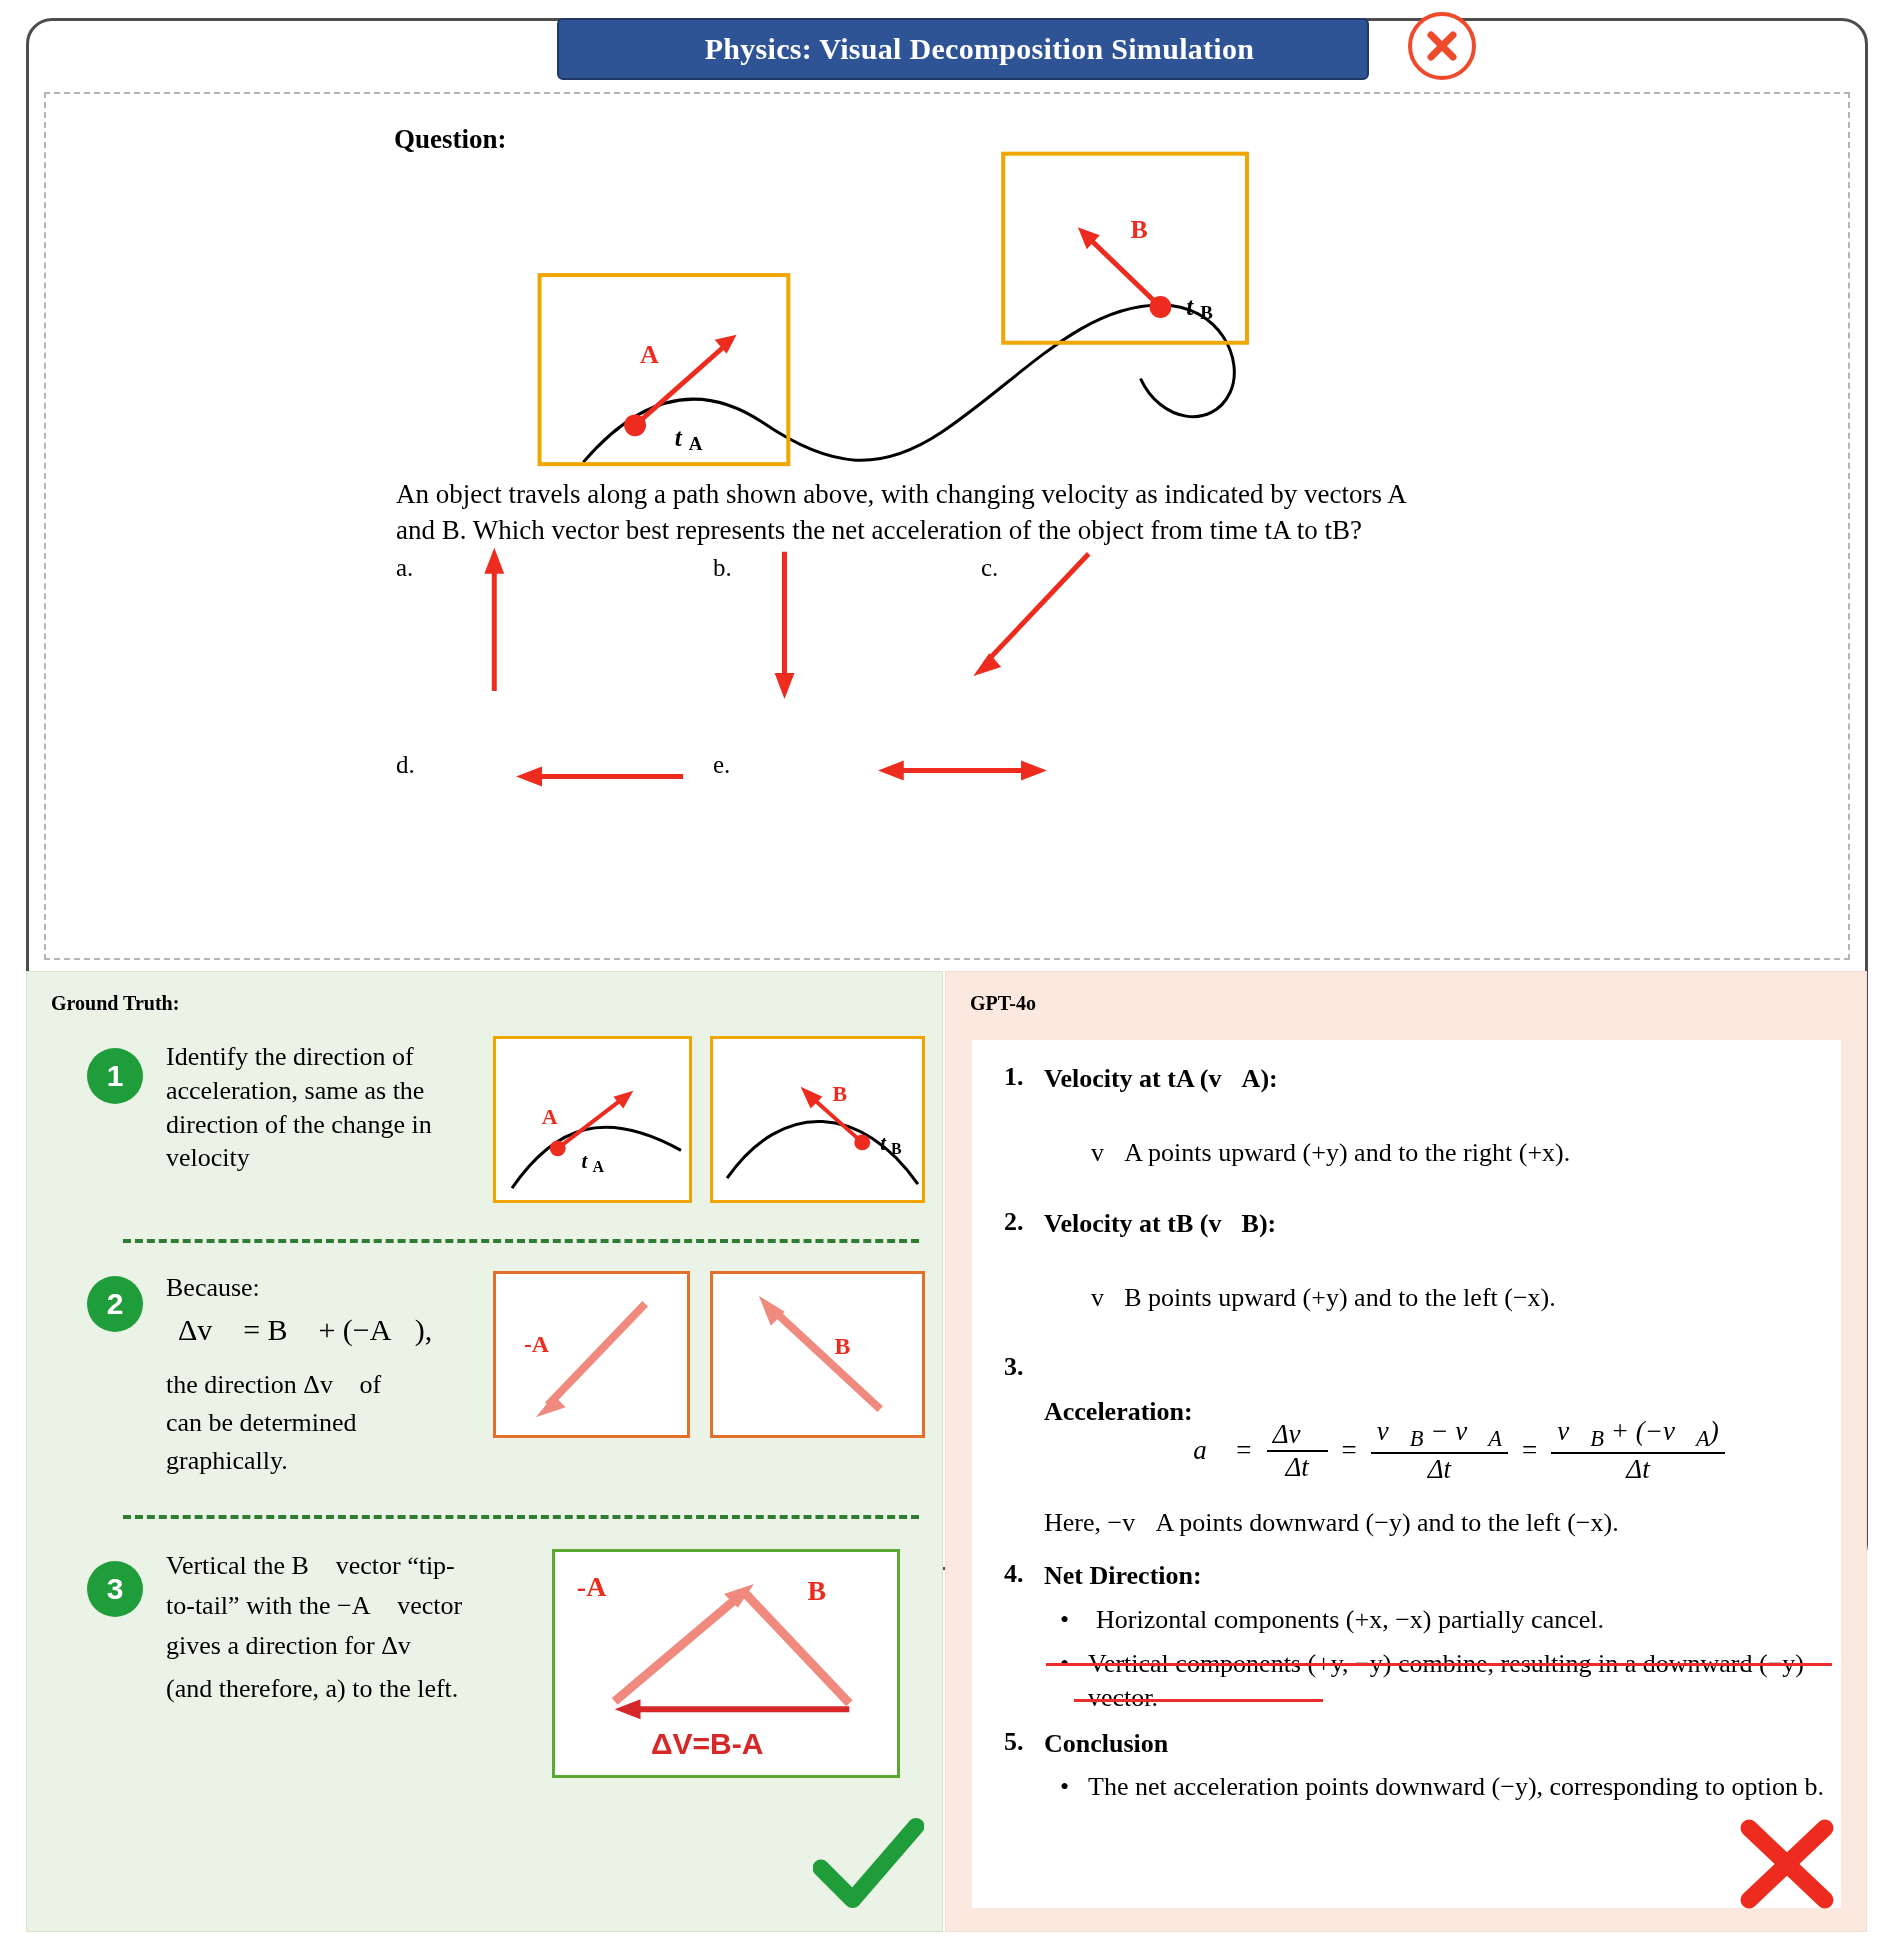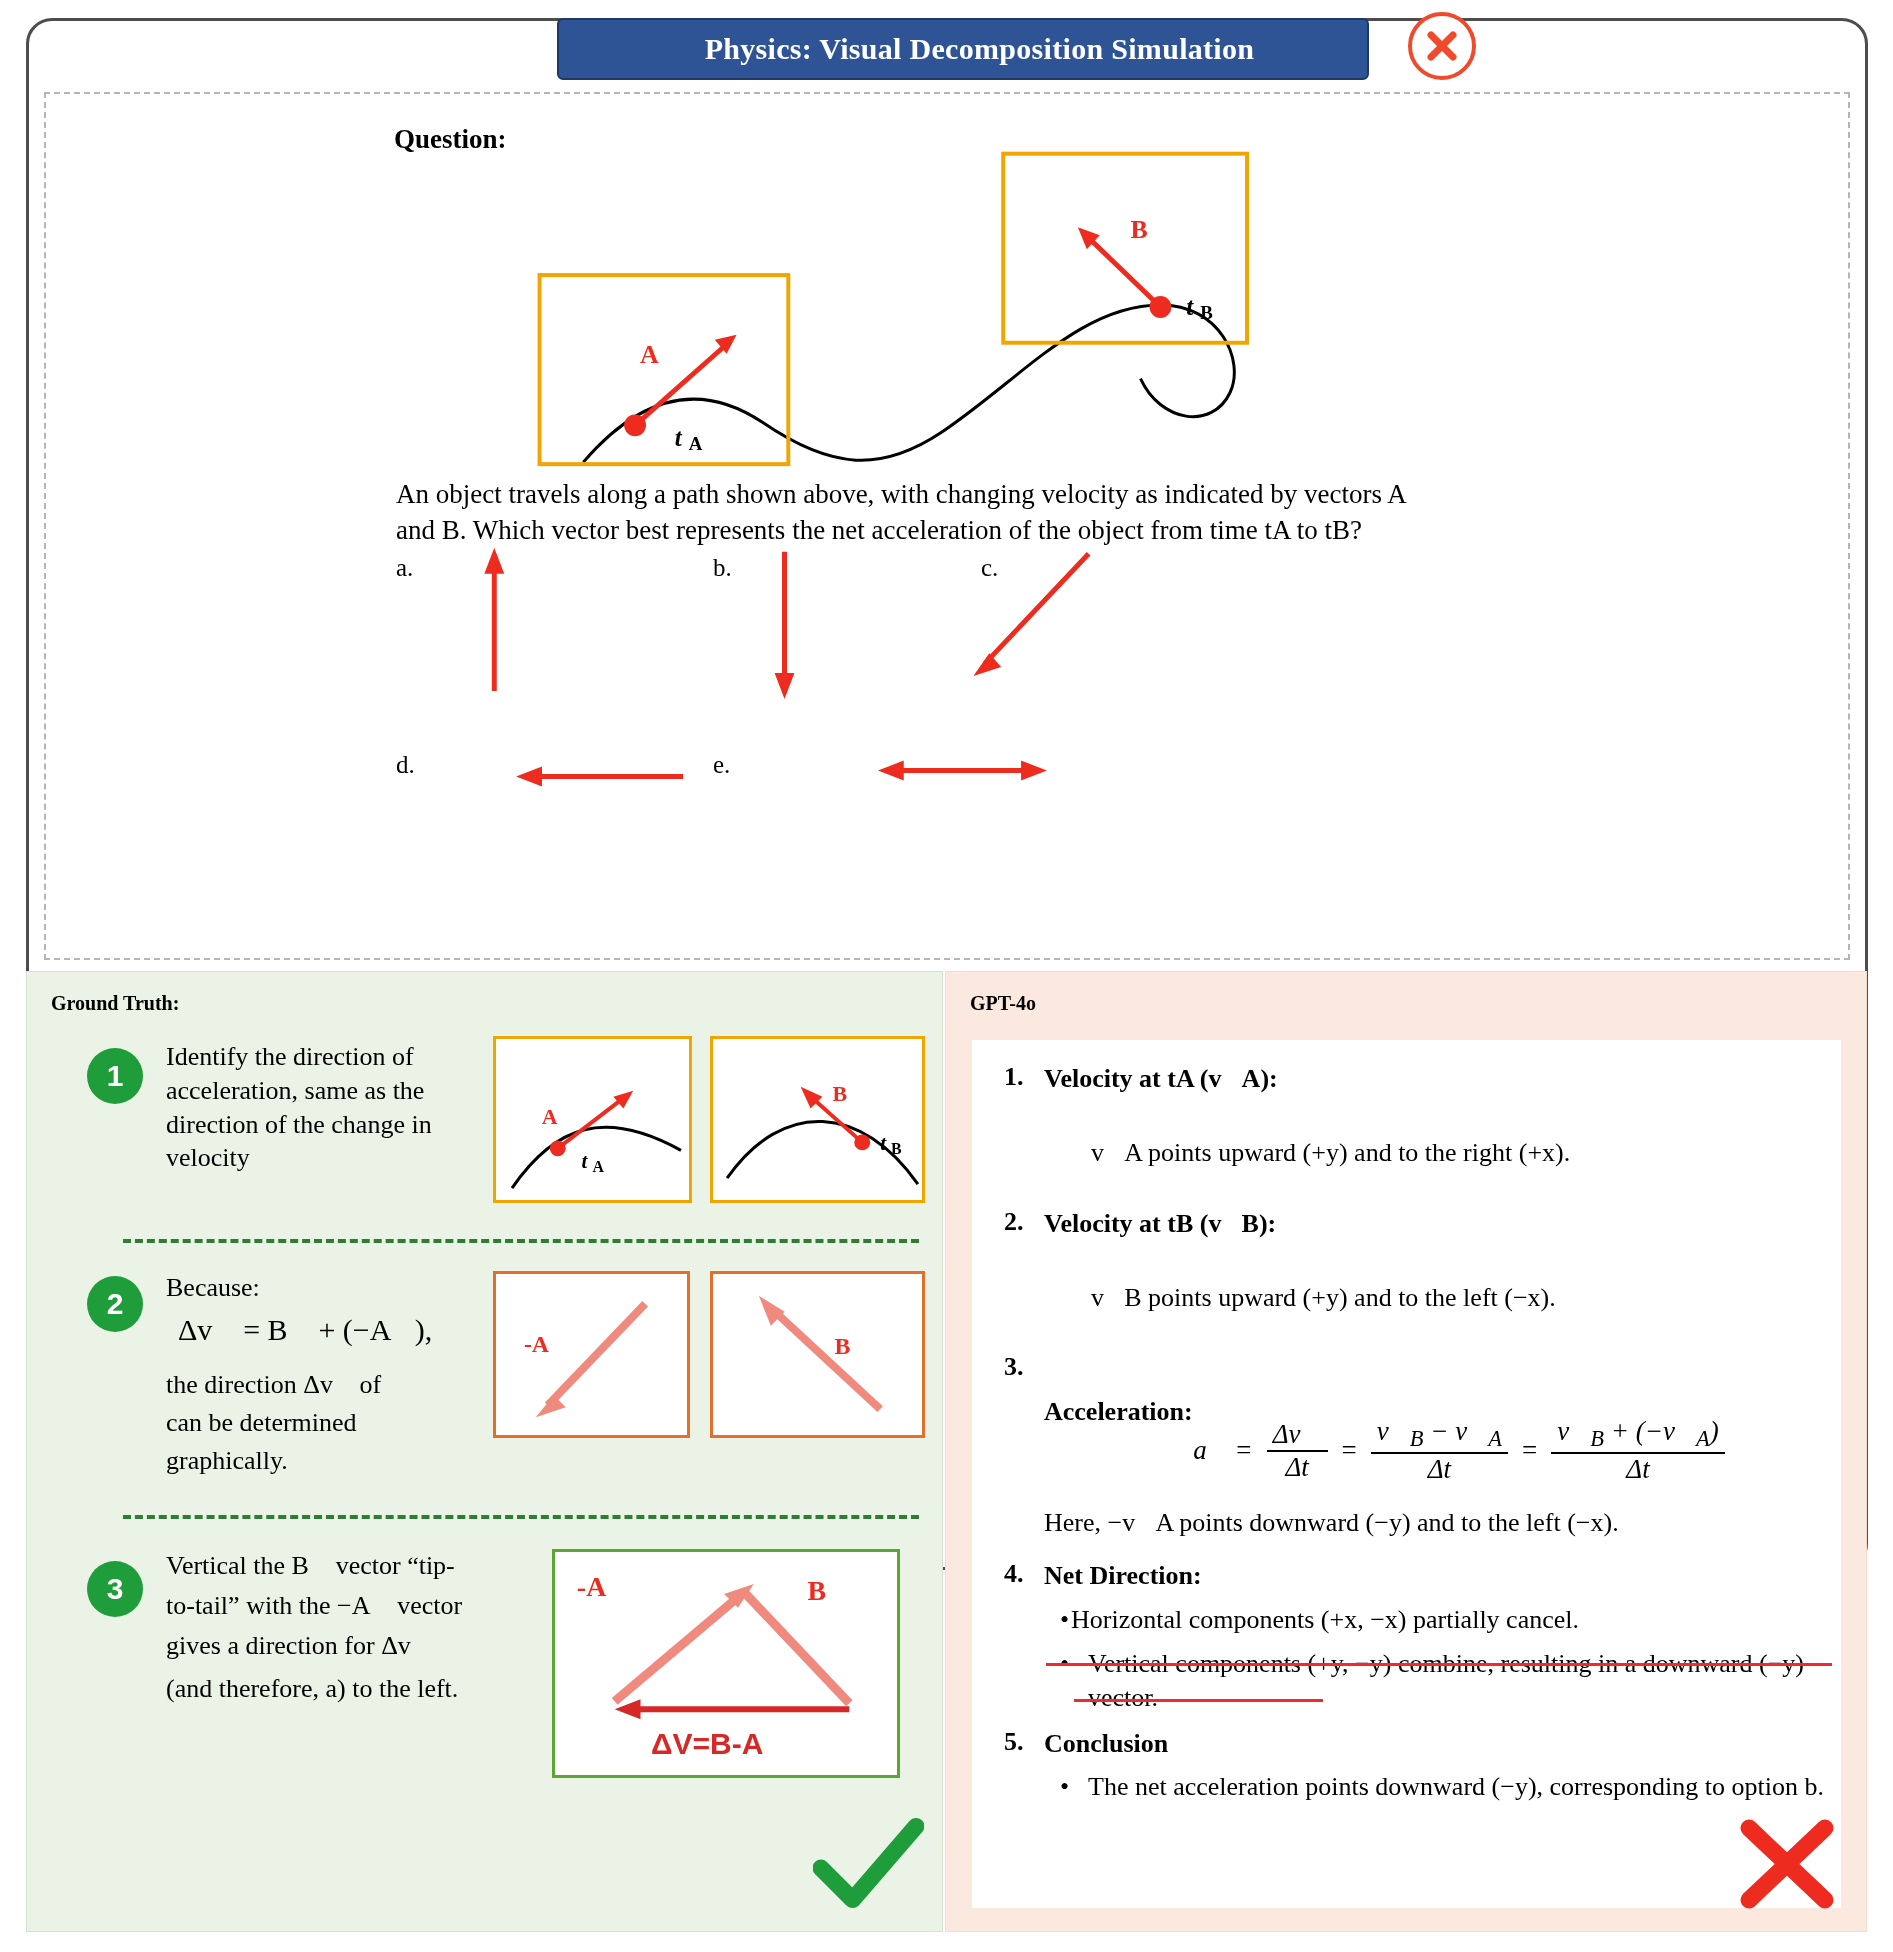--- a/index.html
+++ b/index.html
@@ -388,21 +388,21 @@
         </span>
       </div>
 
       <div class="gpt-item" style="left:72px; top:466px; width:796px;">Here, −v⃗A points downward (−y) and to the left (−x).</div>
 
       <div class="gpt-num bold" style="left:32px; top:519px;">4.</div>
       <div class="gpt-item bold" style="left:72px; top:519px; width:756px;">Net Direction:</div>
 
       <div class="gpt-item" style="left:88px; top:563px; width:776px;">
         <span style="position:absolute; left:0px;">•</span>
-        <span style="display:inline-block; margin-left:11px;">Horizontal components (+x, −x) partially cancel.</span>
+        <span style="display:inline-block; margin-left:36px;">Horizontal components (+x, −x) partially cancel.</span>
       </div>
 
       <div class="gpt-item strike" style="left:88px; top:607px; width:786px;">
         <span style="position:absolute; left:0px;">•</span>
         <span style="display:inline-block; margin-left:28px;">Vertical components (+y, −y) combine, resulting in a downward (−y) vector.</span>
         <span class="strike-line" style="left:-14px; top:16px; width:786px;"></span>
         <span class="strike-line" style="left:14px; top:52px; width:249px;"></span>
       </div>
 
       <div class="gpt-num bold" style="left:32px; top:687px;">5.</div>

